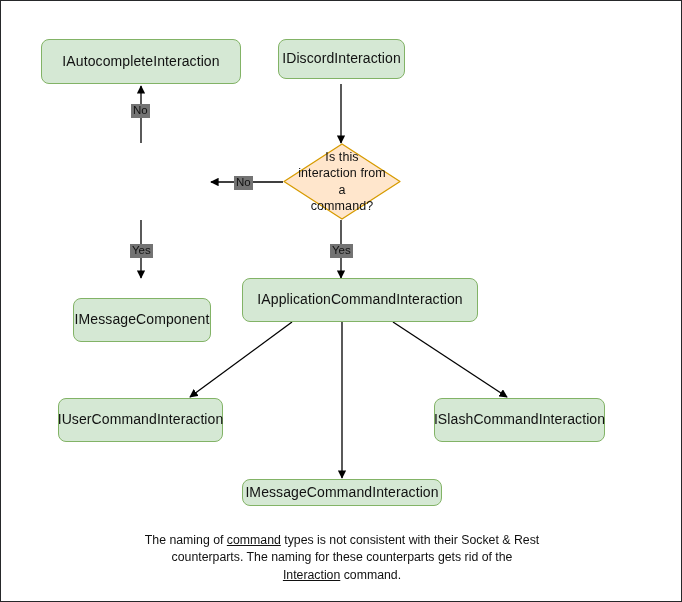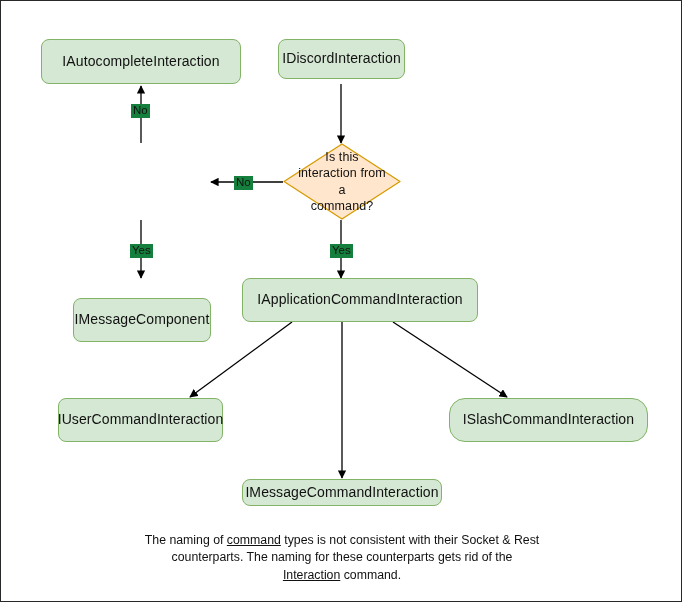--- a/index.html
+++ b/index.html
@@ -73,21 +73,21 @@
     line-height: 1.3;
     letter-spacing: 0.1px;
     padding: 0 10px;
     box-sizing: border-box;
     white-space: pre-line;
   }
 
   
   .edge-label {
     position: absolute;
-    background: #15803d;
+    background: #737373;
     color: #111111;
     font-size: 11.5px;
     line-height: 1;
     padding: 1px 2px;
     z-index: 4;
     white-space: nowrap;
   }
 
   
   #footnote {
@@ -146,21 +146,21 @@
   </div>
 
   <div class="node" style="left:241px; top:277px; width:236px; height:44px;">
     <span>IApplicationCommandInteraction</span>
   </div>
 
   <div class="node" style="left:57px; top:397px; width:165px; height:44px;">
     <span>IUserCommandInteraction</span>
   </div>
 
-  <div class="node" style="left:448px; top:397px; width:199px; height:44px;border-radius:16px;">
+  <div class="node" style="left:433px; top:397px; width:171px; height:44px;">
     <span>ISlashCommandInteraction</span>
   </div>
 
   <div class="node" style="left:241px; top:478px; width:200px; height:27px;">
     <span>IMessageCommandInteraction</span>
   </div>
 
 
   <div class="decision" style="left:282px; top:142px; width:118px; height:77px;">
     <svg width="118" height="77" viewBox="0 0 118 77">

